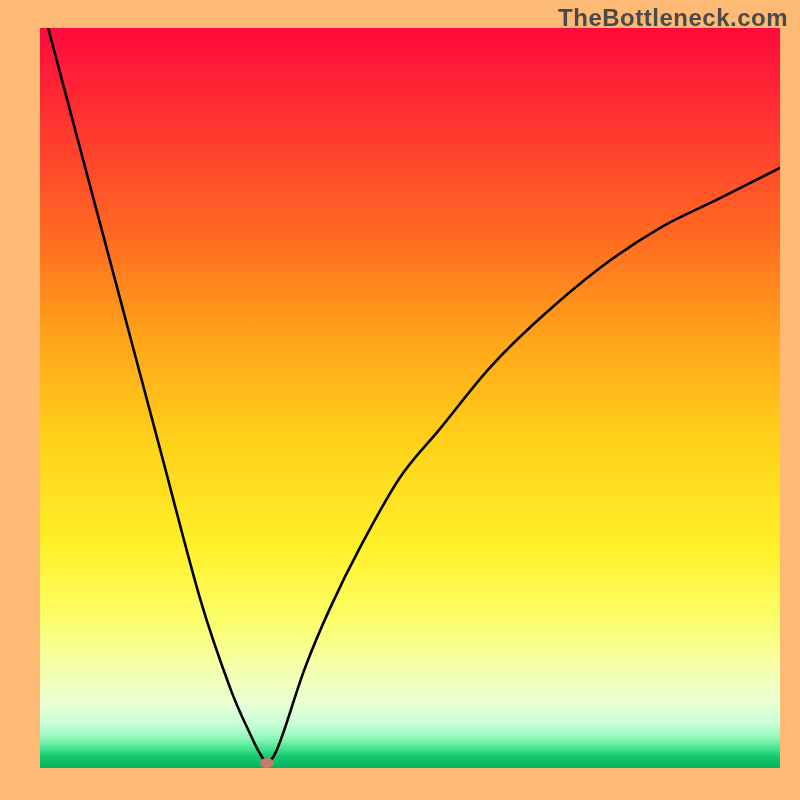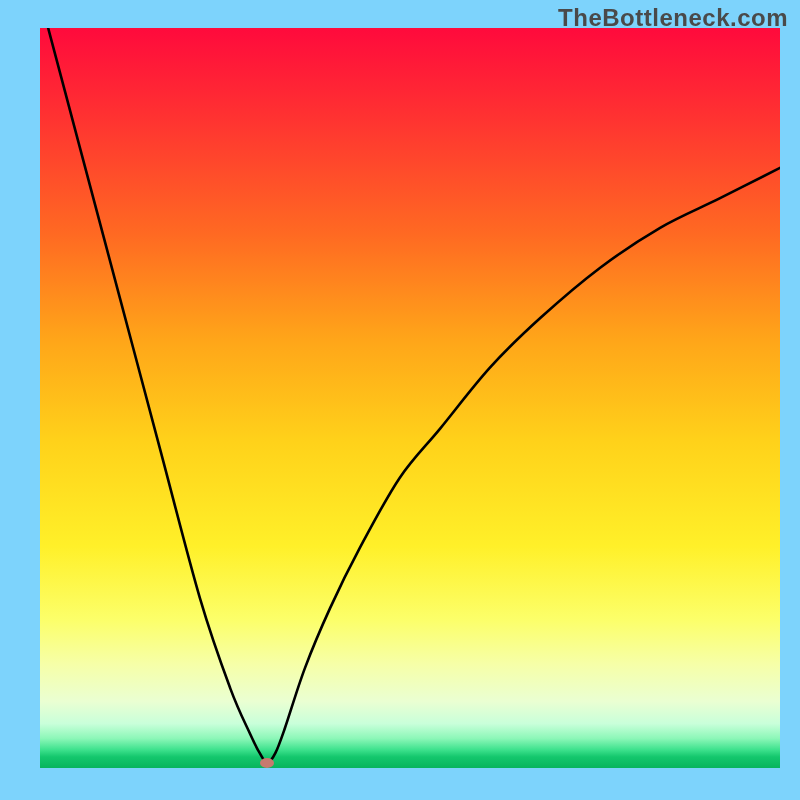--- a/index.html
+++ b/index.html
@@ -8,21 +8,21 @@
     width: 800px;
     height: 800px;
     background: #000;
     font-family: Arial, Helvetica, sans-serif;
     overflow: hidden;
   }
   .frame {
     position: relative;
     width: 800px;
     height: 800px;
-    background: #7dd3fc;
+    background: #fdba74;
   }
   .watermark {
     position: absolute;
     top: 4px;
     right: 12px;
     color: #4a4a4a;
     font-size: 24px;
     font-weight: 600;
     letter-spacing: 0.5px;
     z-index: 20;

